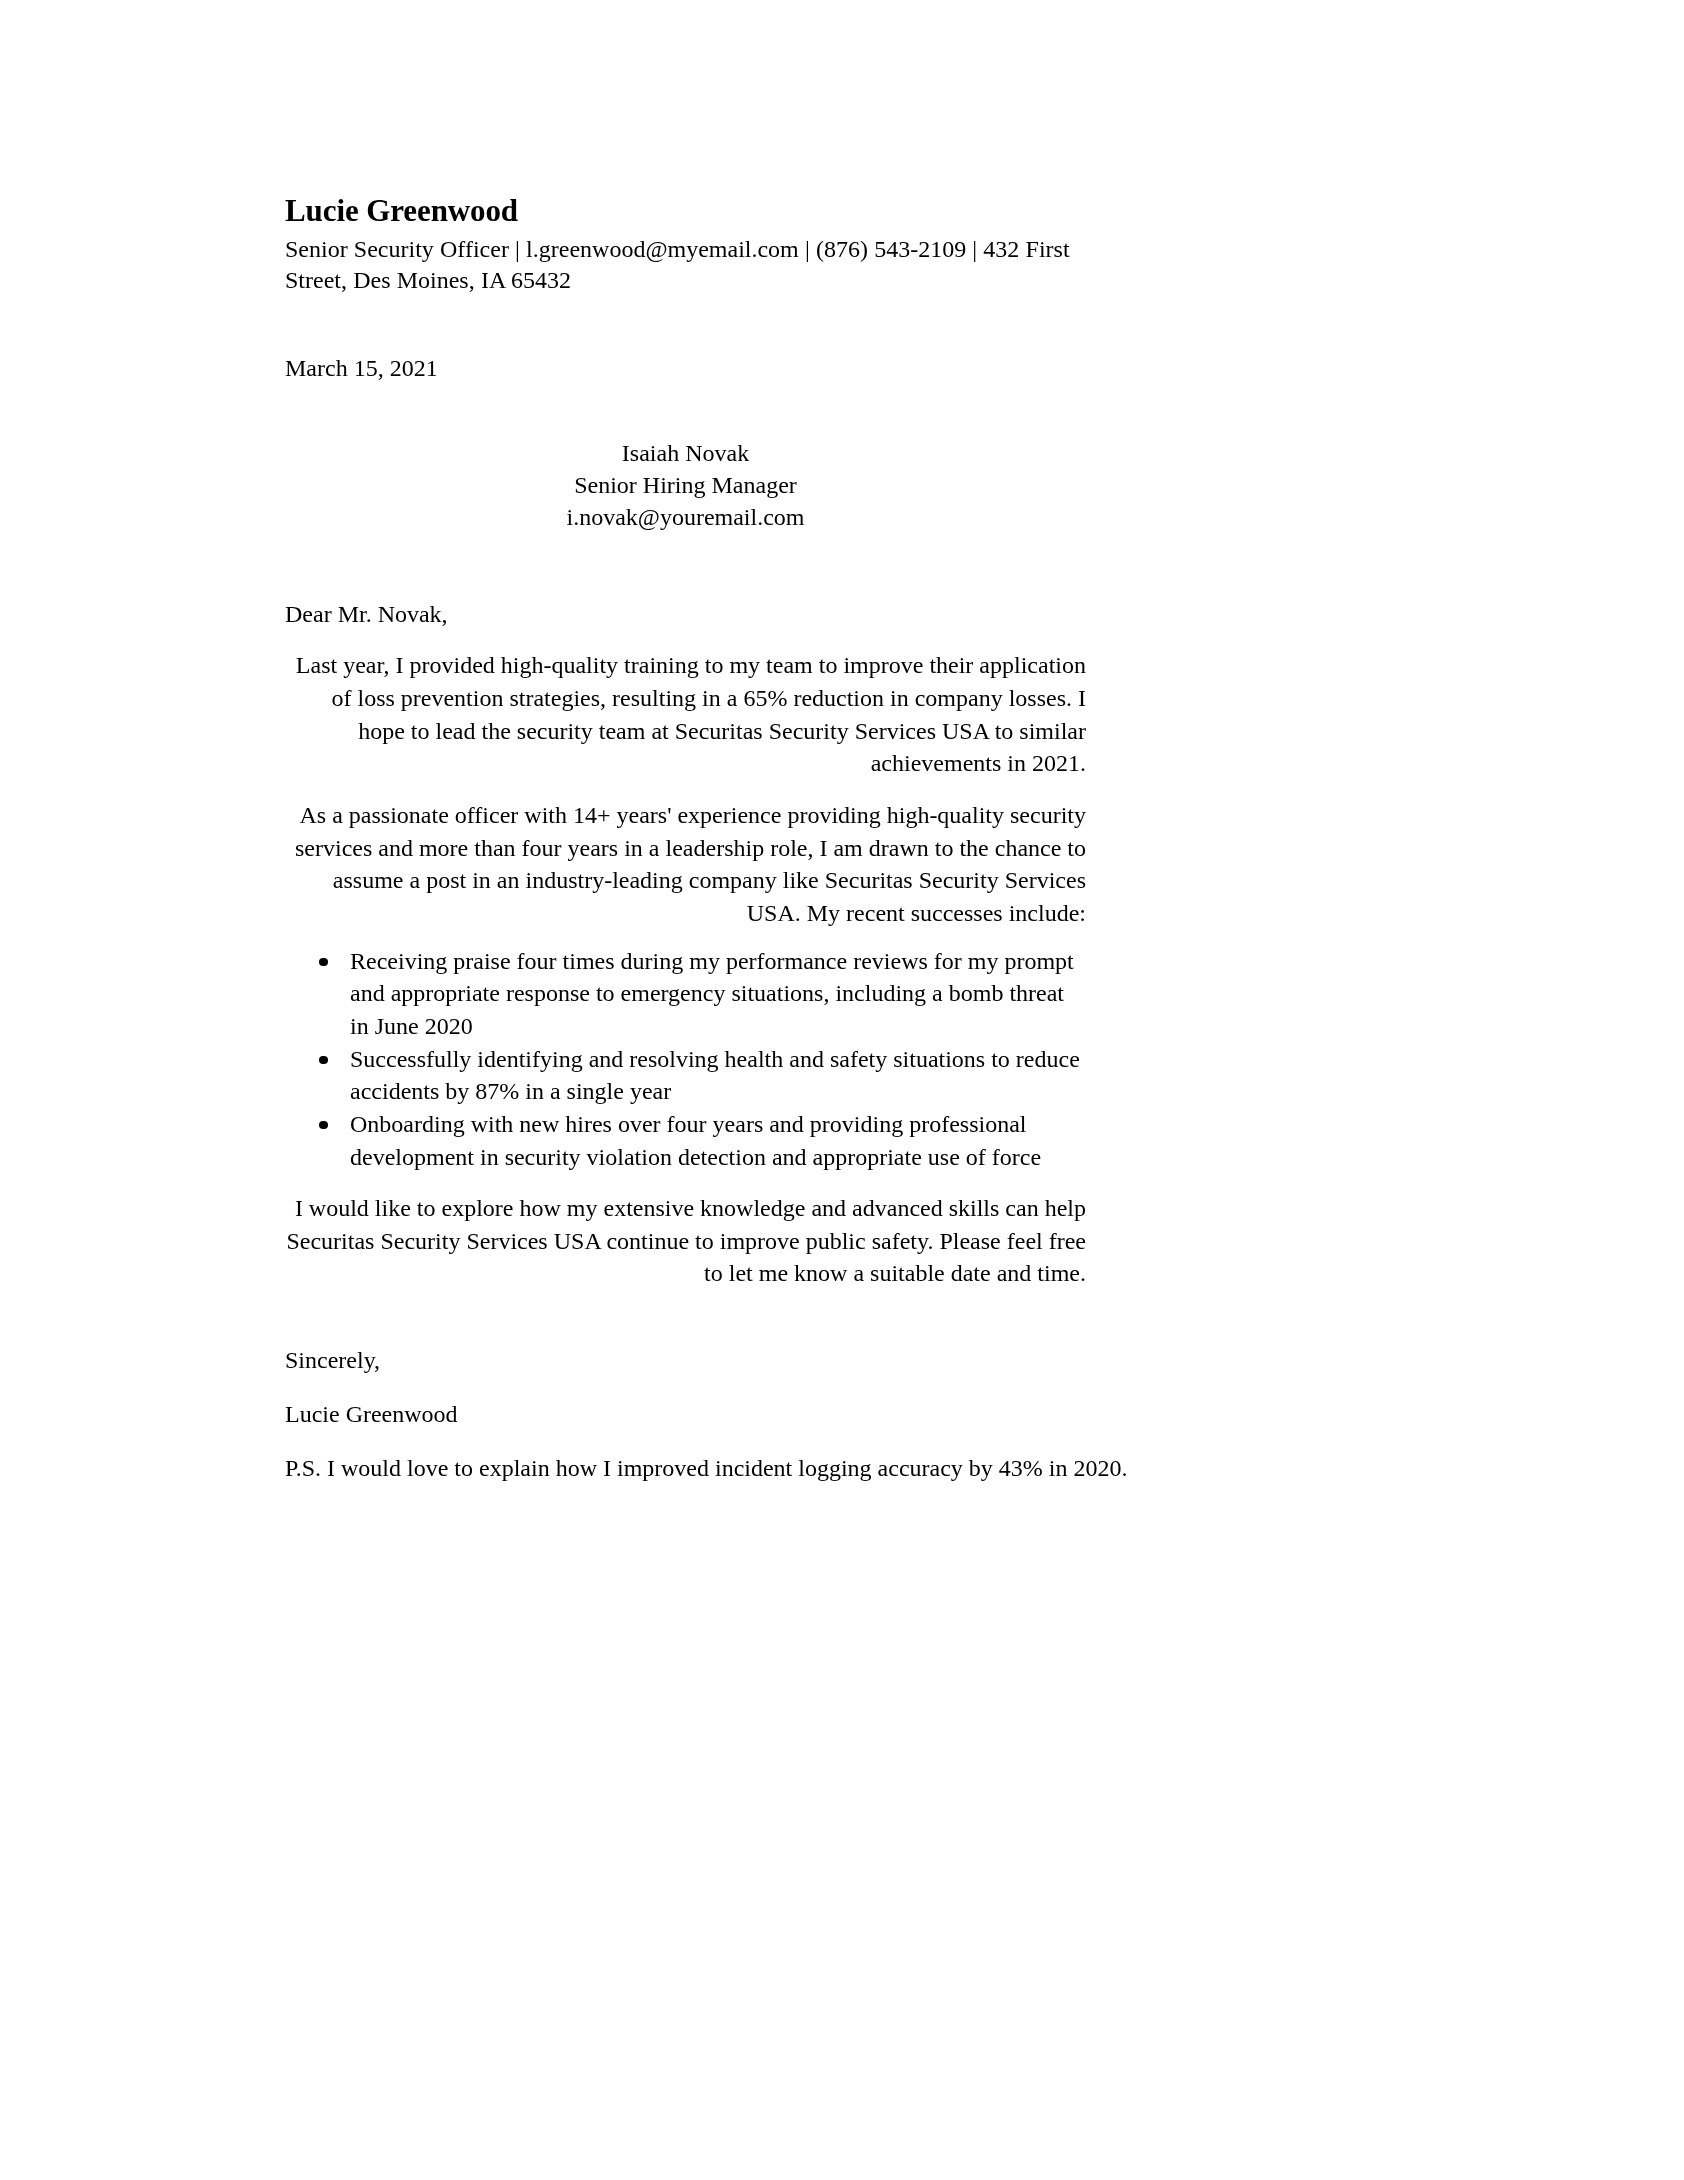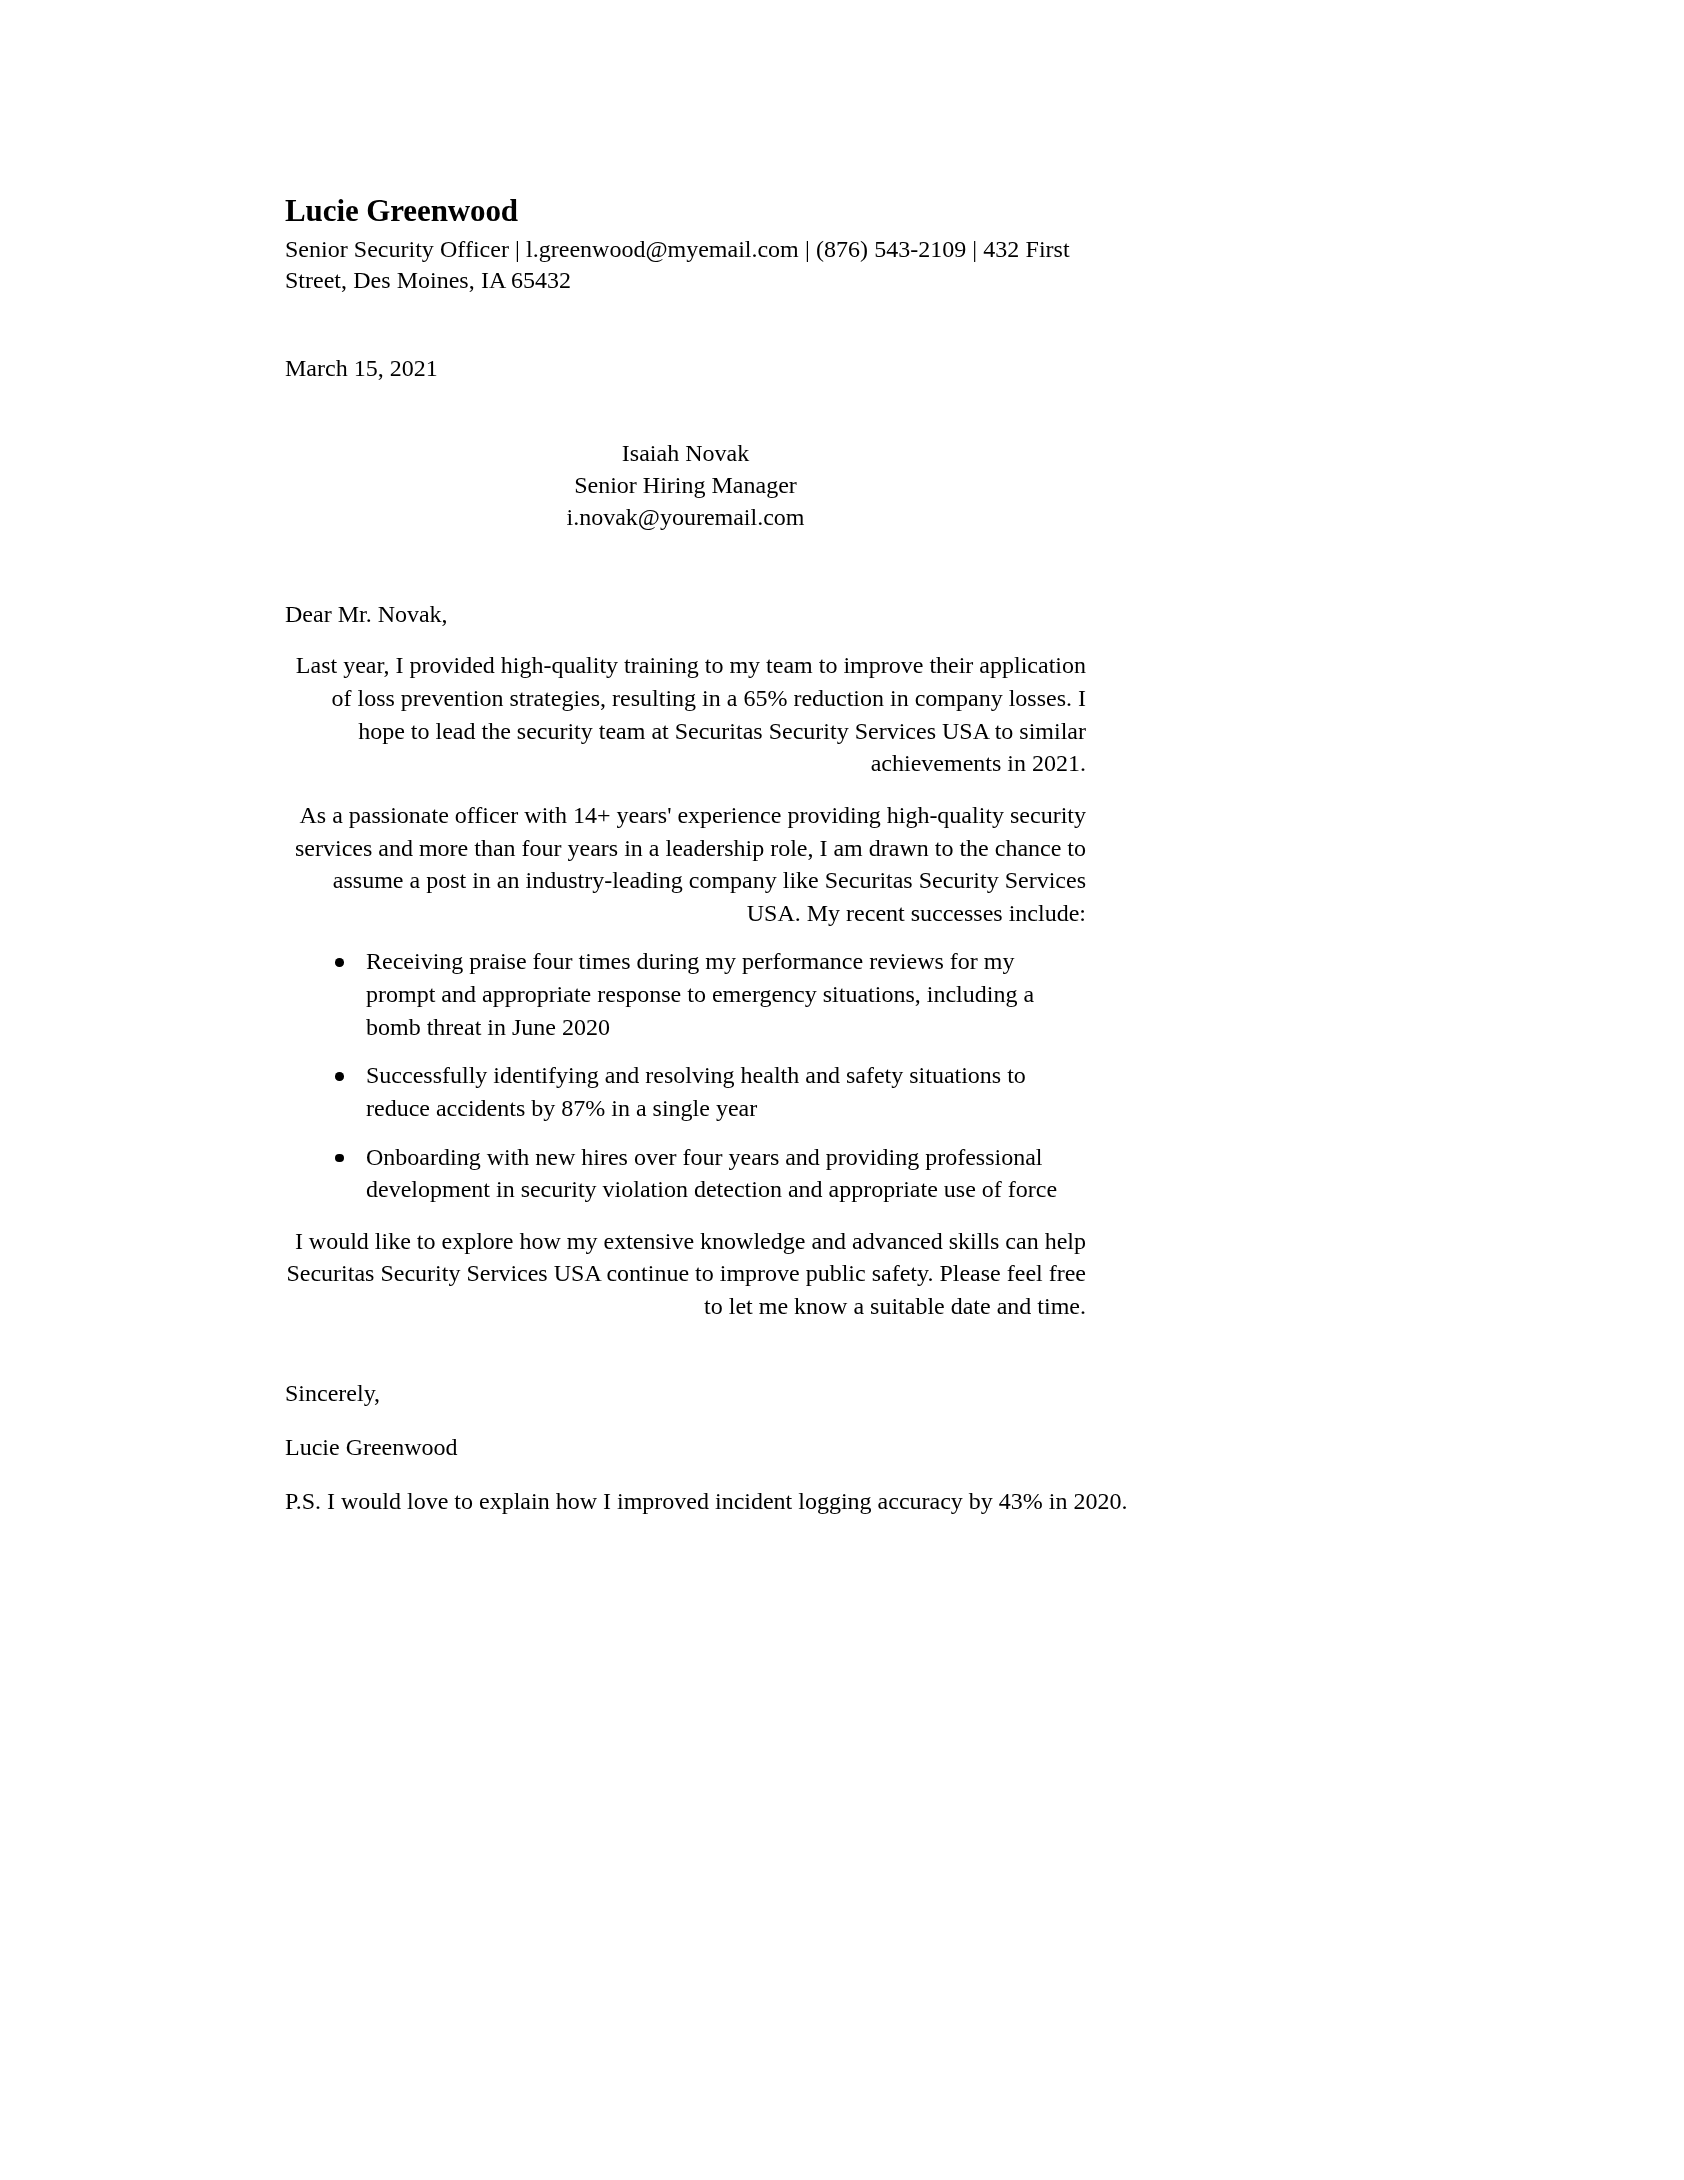--- a/index.html
+++ b/index.html
@@ -80,21 +80,21 @@
   .achievements-list {
     list-style: none;
     margin: 15.3px 0 0 0;
     padding: 0;
   }
   .achievement-item {
     position: relative;
     font-size: 24px;
     line-height: 1.36;
     padding-left: 65px;
-    margin: 16px;
+    margin: 0;
   }
   .achievement-item .bullet-dot {
     position: absolute;
     left: 34px;
     top: 0.54em;
     width: 8.5px;
     height: 8.5px;
     border-radius: 50%;
     background: #000000;
     display: block;

